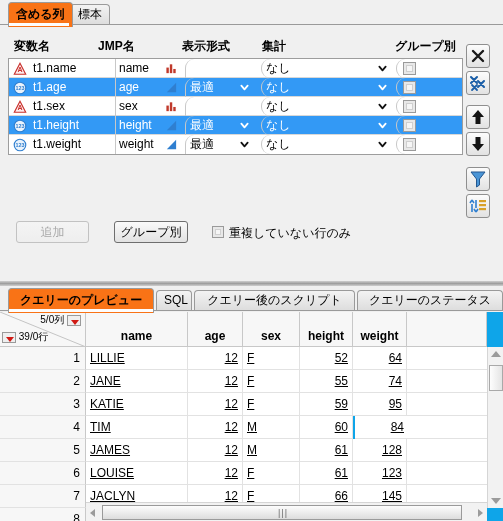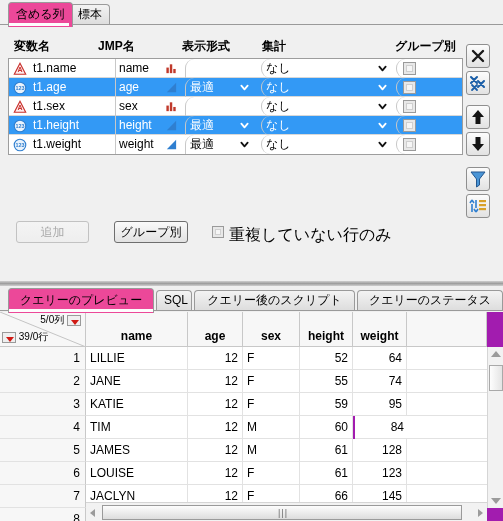--- a/index.html
+++ b/index.html
@@ -24,22 +24,22 @@
     position:absolute; top:4px; height:21px;
     border:1px solid #9a9a9a; border-bottom:none;
     border-radius:4px 4px 0 0;
     background: linear-gradient(to bottom,#f3f3f3,#dcdcdc);
     font-size:12px; line-height:19px; text-align:center;
     color:#000; white-space:nowrap; padding:0 7px;
     cursor:default;
   }
   .tab.active {
     top:2px; height:25px; line-height:22px;
-    background:#ec4899; border-color:#9a9a9a; z-index:3;
-    font-weight:normal;
+    background:#f97316; border-color:#9a9a9a; z-index:3;
+    font-weight:bold;
   }
   .tabstrip-line { position:absolute; left:0; top:24px; width:503px; height:1px; background:#9a9a9a; }
 
   
   .hdr-row { position:absolute; left:0; top:38px; width:470px; height:18px; }
   .hdr-cell { position:absolute; top:0; font-weight:bold; font-size:12px; white-space:nowrap; color:#000; }
 
   
   .vargrid {
     position:absolute; left:8px; top:58px; width:455px; height:97px;
@@ -87,35 +87,35 @@
     position:absolute; height:22px;
     border:1px solid #9a9a9a; border-radius:3px;
     background: linear-gradient(to bottom,#fafafa,#e2e2e2);
     font-size:12px; line-height:20px; text-align:center; color:#000;
     cursor:default; white-space:nowrap;
   }
   .abtn.disabled { color:#a8a8a8; border-color:#c2c2c2;
     background: linear-gradient(to bottom,#f4f4f4,#eeeeee); }
   .abtn.strong { border-color:#6e6e6e; }
 
-  .cbline { position:absolute; font-size:16px; white-space:nowrap; }
+  .cbline { position:absolute; font-size:12px; white-space:nowrap; }
   .cbbox { position:absolute; width:12px; height:12px; border:1px solid #9a9a9a; background:#e8e8e8; }
   .cbbox i { display:block; margin:2px; width:6px; height:6px; background:#f6f6f6; border:1px solid #d0d0d0; }
 
   
   .divider { position:absolute; left:0; top:281px; width:503px; height:5px;
              background:linear-gradient(to bottom,#cfcfcf,#9f9f9f,#cfcfcf); }
 
   
   #lower { position:absolute; left:0; top:286px; width:503px; height:235px; background:#f0f0f0; }
   .ltabstrip { position:absolute; left:0; top:0; width:503px; height:25px; }
   .ltabline { position:absolute; left:0; top:24px; width:503px; height:1px; background:#9a9a9a; }
 
   
-  .dgrid { position:absolute; left:0; top:26px; width:503px; height:209px; background:#a21caf; }
+  .dgrid { position:absolute; left:0; top:26px; width:503px; height:209px; background:#0ea5e9; }
   .corner {
     position:absolute; left:0; top:0; width:86px; height:35px;
     background:#f7f7f7; border-right:1px solid #c8c8c8; border-bottom:1px solid #c8c8c8;
     overflow:hidden;
   }
   .corner .slash { position:absolute; left:0; top:0; width:86px; height:35px; }
   .cntcol { position:absolute; right:4px; top:1px; font-size:10px; white-space:nowrap; }
   .cntrow { position:absolute; left:2px; top:18px; font-size:10px; white-space:nowrap; }
   .redtri { display:inline-block; width:14px; height:11px; border:1px solid #9a9a9a;
             background:#efefef; vertical-align:middle; position:relative; }
@@ -130,21 +130,21 @@
     line-height:48px; color:#000;
   }
   .rowhdr {
     position:absolute; left:0; width:86px; height:23px;
     background:#f7f7f7; border-right:1px solid #c8c8c8; border-bottom:1px solid #e2e2e2;
     font-size:12px; line-height:22px; text-align:right; padding-right:5px; color:#000;
   }
   .dcell {
     position:absolute; height:23px; line-height:22px; font-size:12px;
     border-right:1px solid #e2e2e2; border-bottom:1px solid #e2e2e2;
-    background:#fff; padding:0 4px; overflow:hidden; white-space:nowrap;
+    background:#fff; padding:0 4px; overflow:hidden; white-space:nowrap;text-decoration:underline;
   }
   .dcell.num { text-align:right; }
   .dcell.txt { text-align:left; }
 
   
   .vscroll { position:absolute; right:0; top:35px; width:16px; height:161px;
              background:#f2f2f2; border-left:1px solid #d5d5d5; }
   .vthumb  { position:absolute; left:1px; top:18px; width:14px; height:26px;
              background:linear-gradient(to right,#fdfdfd,#e4e4e4);
              border:1px solid #a9a9a9; }

